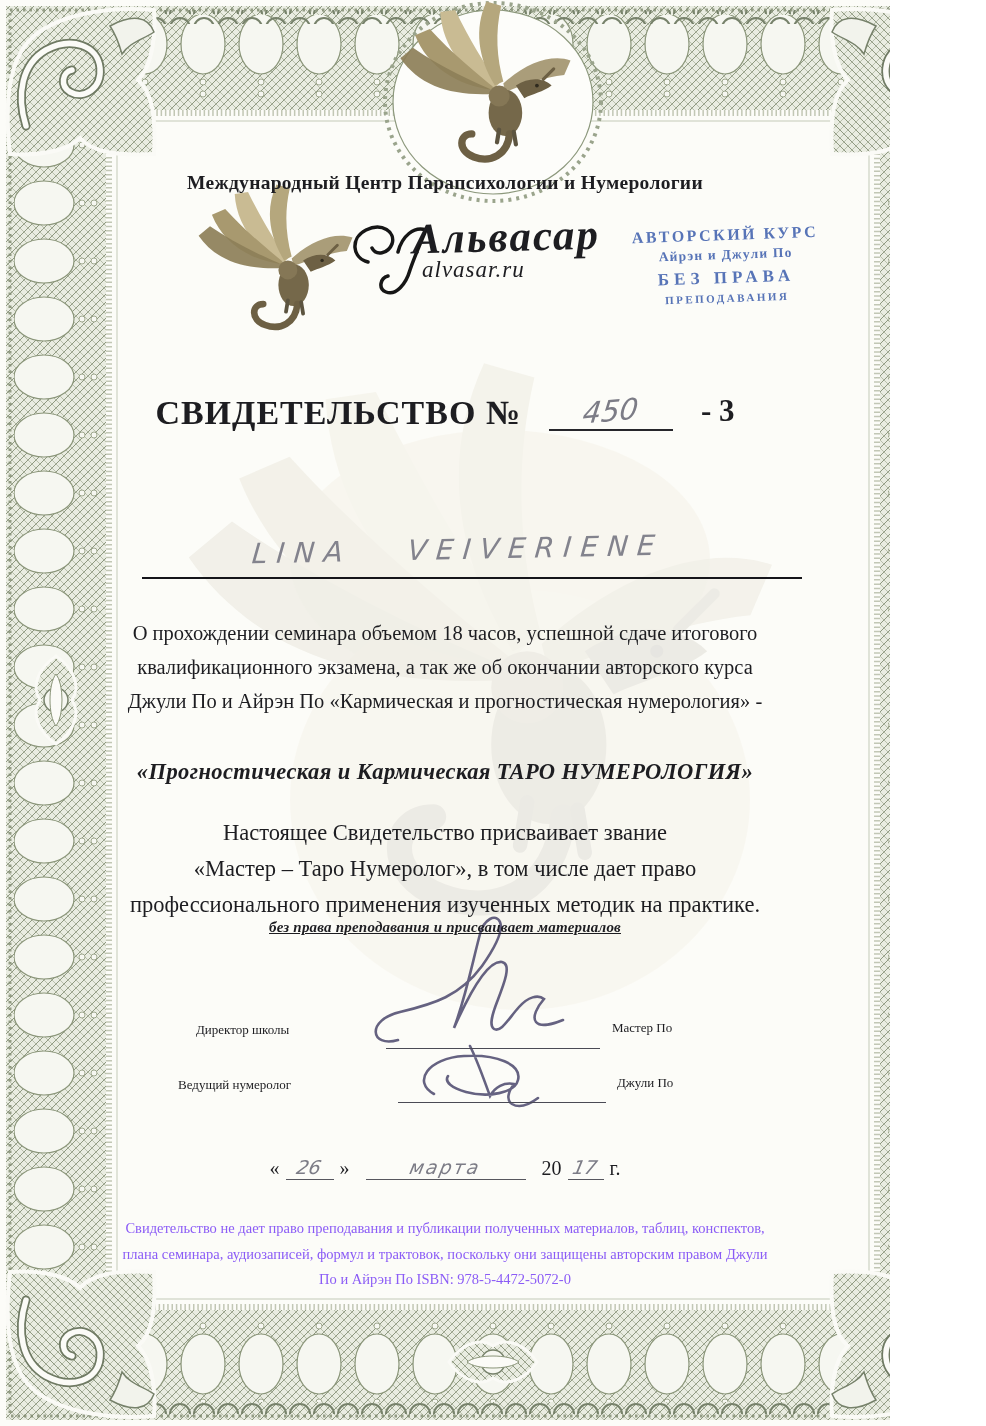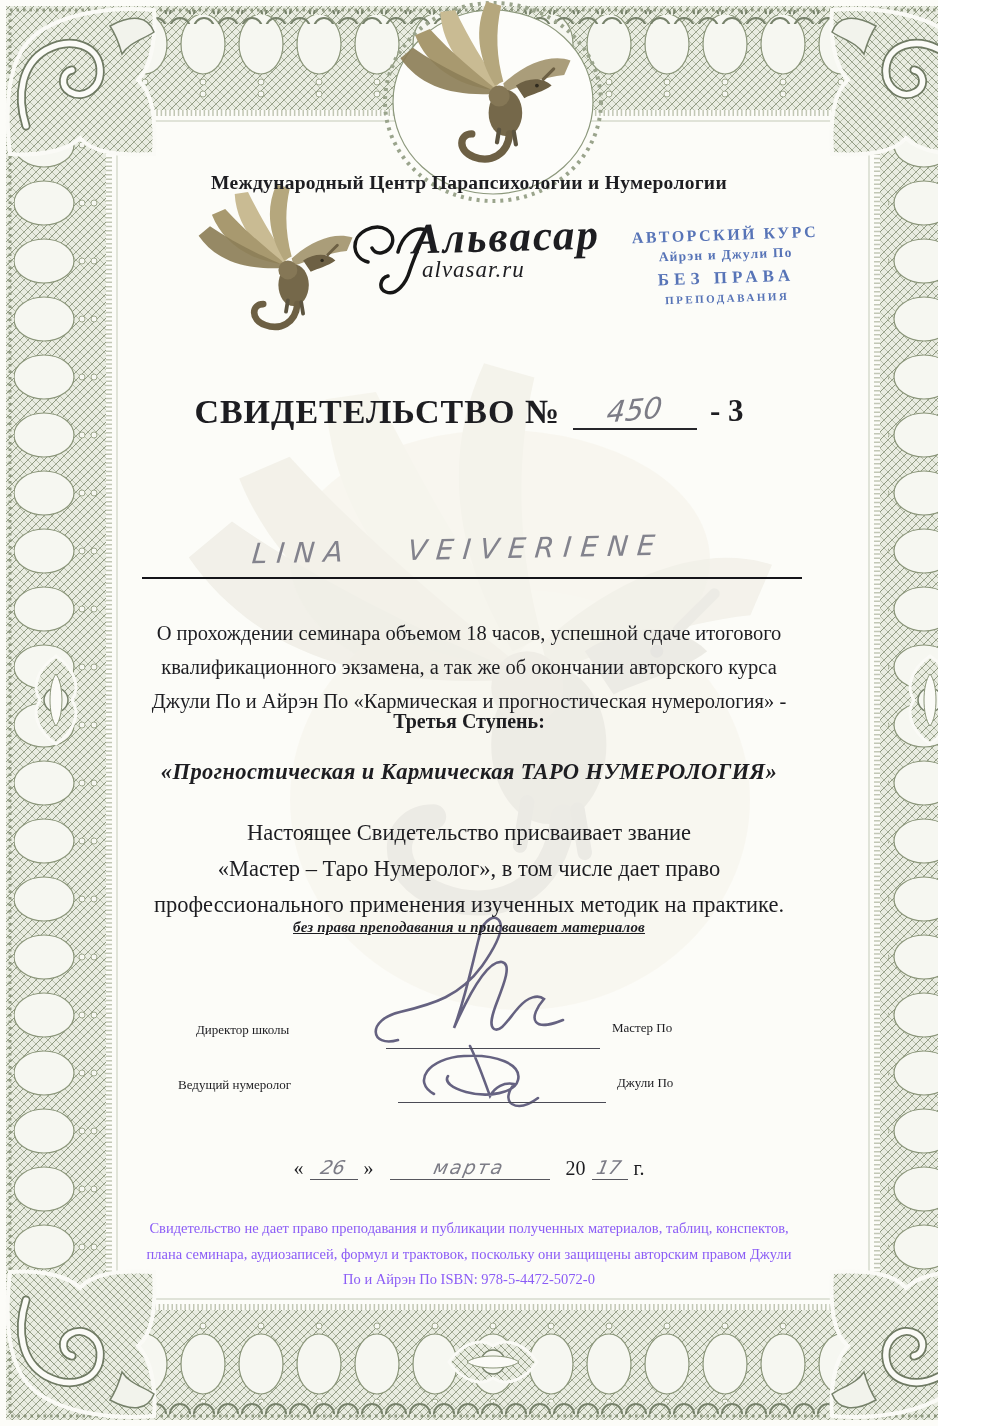--- a/index.html
+++ b/index.html
@@ -1,19 +1,19 @@
 <!DOCTYPE html>
 <html><head>
 <meta charset="utf-8">
 <style>
   html,body { margin:0; padding:0; background:#ffffff; }
   .page {
     position:relative; width:890px; height:1426px;
     background:#fcfcf8; overflow:hidden;
-    font-family:"Liberation Serif", serif; color:#1d1d21;padding-left:48px;
+    font-family:"Liberation Serif", serif; color:#1d1d21;
   }
   .bg { position:absolute; left:0; top:0; width:986px; height:1426px; }
   .abs { position:absolute; }
   .center { left:0; right:0; text-align:center; }
   .hand { font-family:"DejaVu Sans", sans-serif; font-style:italic; color:#7c7c86; }
 
   .issuer { top:172px; font-size:19.5px; font-weight:bold; letter-spacing:.3px; }
 
   .brand-name { left:412px; top:212px; font-weight:bold; font-style:italic;
                 font-size:43px; letter-spacing:2px; transform:rotate(-1.5deg); }
@@ -21,21 +21,21 @@
                 font-size:23px; letter-spacing:1px; }
 
   .stamp { left:626px; top:226px; width:200px; text-align:center; color:#4a69b2;
            transform:rotate(-2deg); font-weight:bold; opacity:.92; }
   .stamp .s1 { font-size:16px;  letter-spacing:2.5px; margin-bottom:3px; }
   .stamp .s2 { font-size:13.5px; letter-spacing:1.2px; margin-bottom:5px; }
   .stamp .s3 { font-size:17px;  letter-spacing:5px;  margin-bottom:4px; }
   .stamp .s4 { font-size:11px;  letter-spacing:2.5px; }
 
   .title-row { top:393px; left:0; right:0; display:flex; justify-content:center;
-               align-items:flex-start; gap:13px; }
+               align-items:center; gap:28px; }
   .t-label  { font-size:34px; font-weight:bold; letter-spacing:1px; }
   .t-num-wrap { width:124px; border-bottom:2px solid #26262b; text-align:center; padding-bottom:1px; }
   .t-num    { font-size:29px; display:inline-block; transform:rotate(-5deg) skewX(-12deg); }
   .t-suffix { font-size:31px; font-weight:bold; padding-bottom:3px; }
 
   .issued { top:451px; font-size:19px; }
 
   .recipient { left:252px; top:533px; font-size:28px; letter-spacing:9px; word-spacing:38px;
                transform:rotate(-1.2deg) skewX(-6deg); color:#83838d; white-space:nowrap; }
   .recipient-line { left:142px; top:577px; width:660px; border-top:2.5px solid #15151a; }
@@ -190,21 +190,20 @@
 
   <div class="abs hand recipient">LINA  VEIVERIENE</div>
   <div class="abs recipient-line"></div>
 
   <div class="abs center body-par">
     <div>О прохождении семинара объемом 18 часов, успешной сдаче итогового</div>
     <div>квалификационного экзамена, а так же об окончании авторского курса</div>
     <div>Джули По и Айрэн По «Кармическая и прогностическая  нумерология» -</div>
   </div>
 
-  <div class="abs center level">Третья Ступень:</div>
   <div class="abs center course">«Прогностическая и Кармическая ТАРО НУМЕРОЛОГИЯ»</div>
 
   <div class="abs center grant">
     <div>Настоящее Свидетельство присваивает звание</div>
     <div>«Мастер – Таро Нумеролог», в том числе дает право</div>
     <div>профессионального применения изученных методик на практике.</div>
   </div>
 
   <div class="abs center restriction">без права преподавания и присваивает материалов</div>
 

